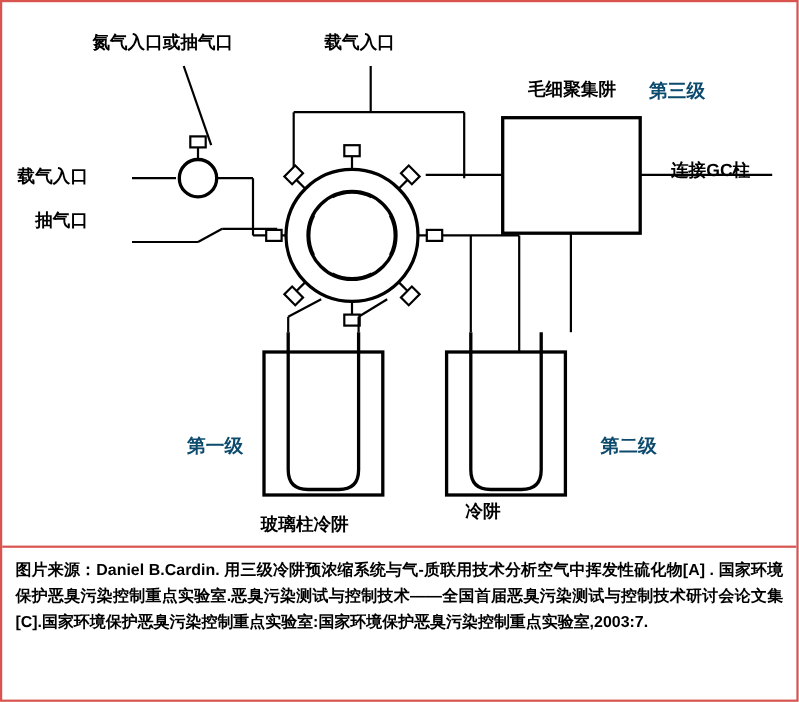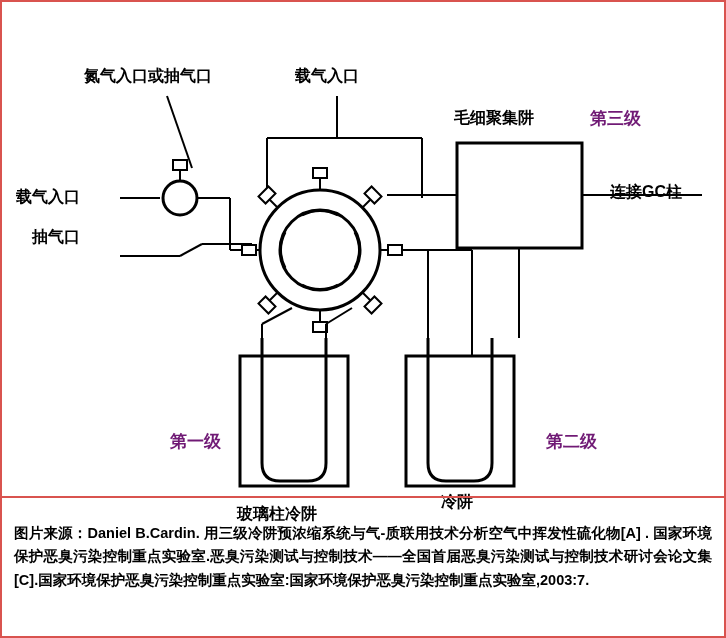--- a/index.html
+++ b/index.html
@@ -19,49 +19,48 @@
     width: 726px;
     height: 638px;
     box-sizing: border-box;
     border: 2px solid #d9534f;
   }
   #figure {
     position: relative;
     width: 100%;
     height: 576px;
     overflow: hidden;
-    margin-top: 36px;
   }
   #figure svg {
     position: absolute;
     left: 0;
     top: 0;
   }
   .lbl {
     position: absolute;
     font-family: "Liberation Sans", sans-serif;
     font-size: 16px;
     font-weight: bold;
     color: #000;
     white-space: nowrap;
     line-height: 1;
   }
   .lbl.red {
-    color: #701a75;
+    color: #0c4a6e;
     font-size: 17px;
   }
   #caption-box {
     position: absolute;
     left: 0;
     right: 0;
     top: 494px;
     bottom: 0;
     border-top: 2px solid #d9534f;
     box-sizing: border-box;
-    padding: 24px 12px 8px 12px;
+    padding: 10px 12px 8px 12px;
   }
   #caption {
     font-family: "Liberation Sans", sans-serif;
     font-size: 14.5px;
     font-weight: bold;
     line-height: 1.62;
     color: #000;
     text-align: justify;
   }
 </style>
@@ -147,26 +146,26 @@
         <line x1="426" y1="300" x2="426" y2="268"></line>
         <line x1="426" y1="268" x2="426" y2="212"></line>
 
       </g>
     </svg>
 
     <div class="lbl" style="left:82px; top:30px;">氮气入口或抽气口</div>
     <div class="lbl" style="left:293px; top:30px;">载气入口</div>
     <div class="lbl" style="left:14px; top:151px;">载气入口</div>
     <div class="lbl" style="left:30px; top:191px;">抽气口</div>
-    <div class="lbl" style="left:452px; top:72px;">毛细聚集阱</div>
+    <div class="lbl" style="left:478px; top:72px;">毛细聚集阱</div>
     <div class="lbl red" style="left:588px; top:72px;">第三级</div>
     <div class="lbl" style="left:608px; top:146px;">连接GC柱</div>
     <div class="lbl red" style="left:168px; top:395px;">第一级</div>
     <div class="lbl red" style="left:544px; top:395px;">第二级</div>
     <div class="lbl" style="left:235px; top:468px;">玻璃柱冷阱</div>
-    <div class="lbl" style="left:439px; top:456px;">冷阱</div>
+    <div class="lbl" style="left:421px; top:456px;">冷阱</div>
   </div>
 
   <div id="caption-box">
     <div id="caption">图片来源：Daniel B.Cardin. 用三级冷阱预浓缩系统与气-质联用技术分析空气中挥发性硫化物[A] . 国家环境保护恶臭污染控制重点实验室.恶臭污染测试与控制技术——全国首届恶臭污染测试与控制技术研讨会论文集[C].国家环境保护恶臭污染控制重点实验室:国家环境保护恶臭污染控制重点实验室,2003:7.</div>
   </div>
 
 </div>
 
 </body></html>

